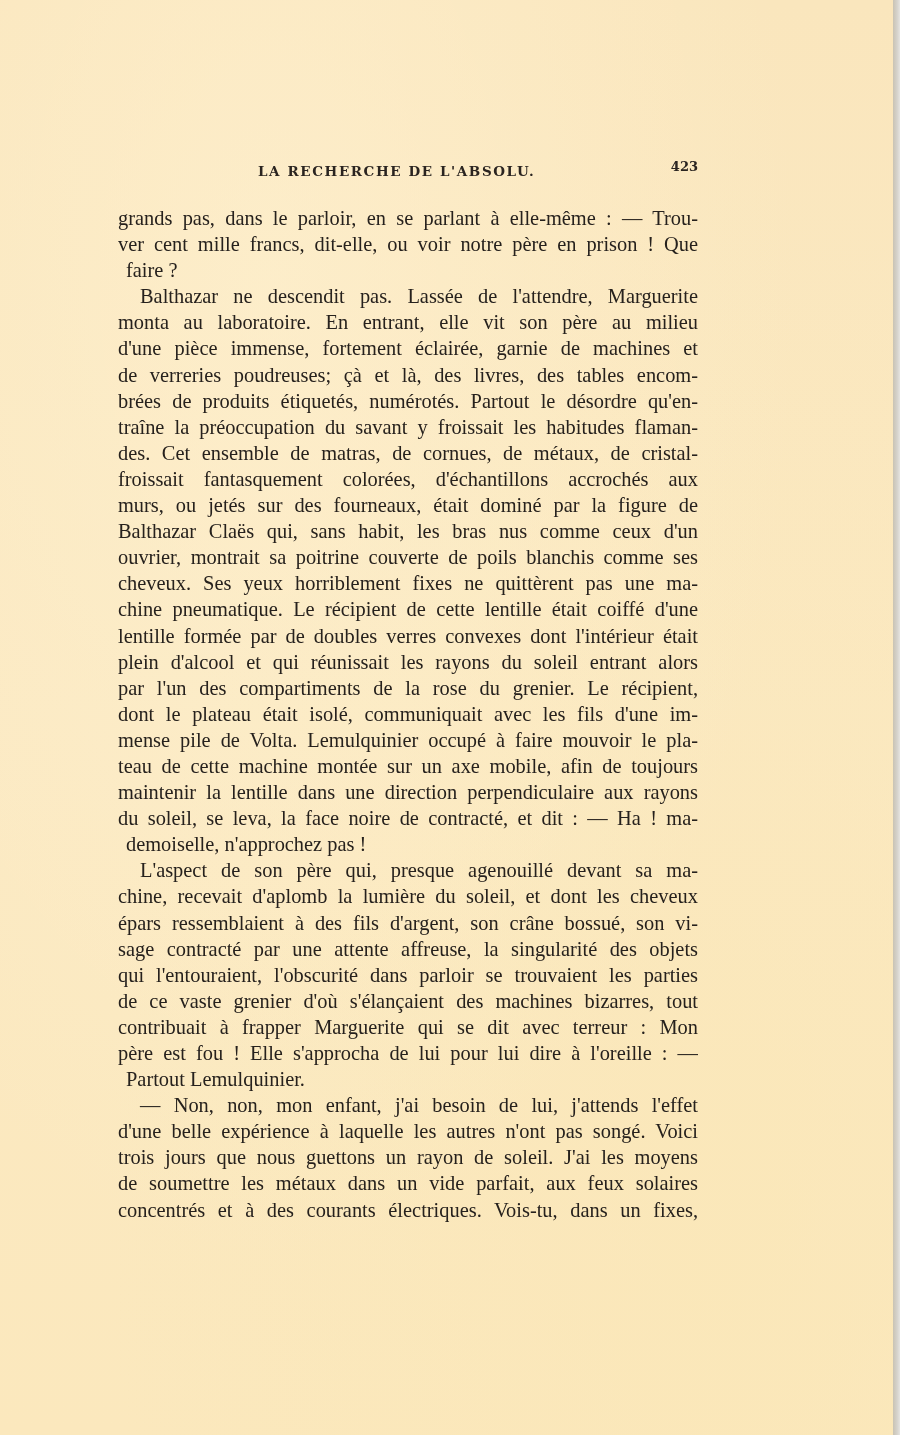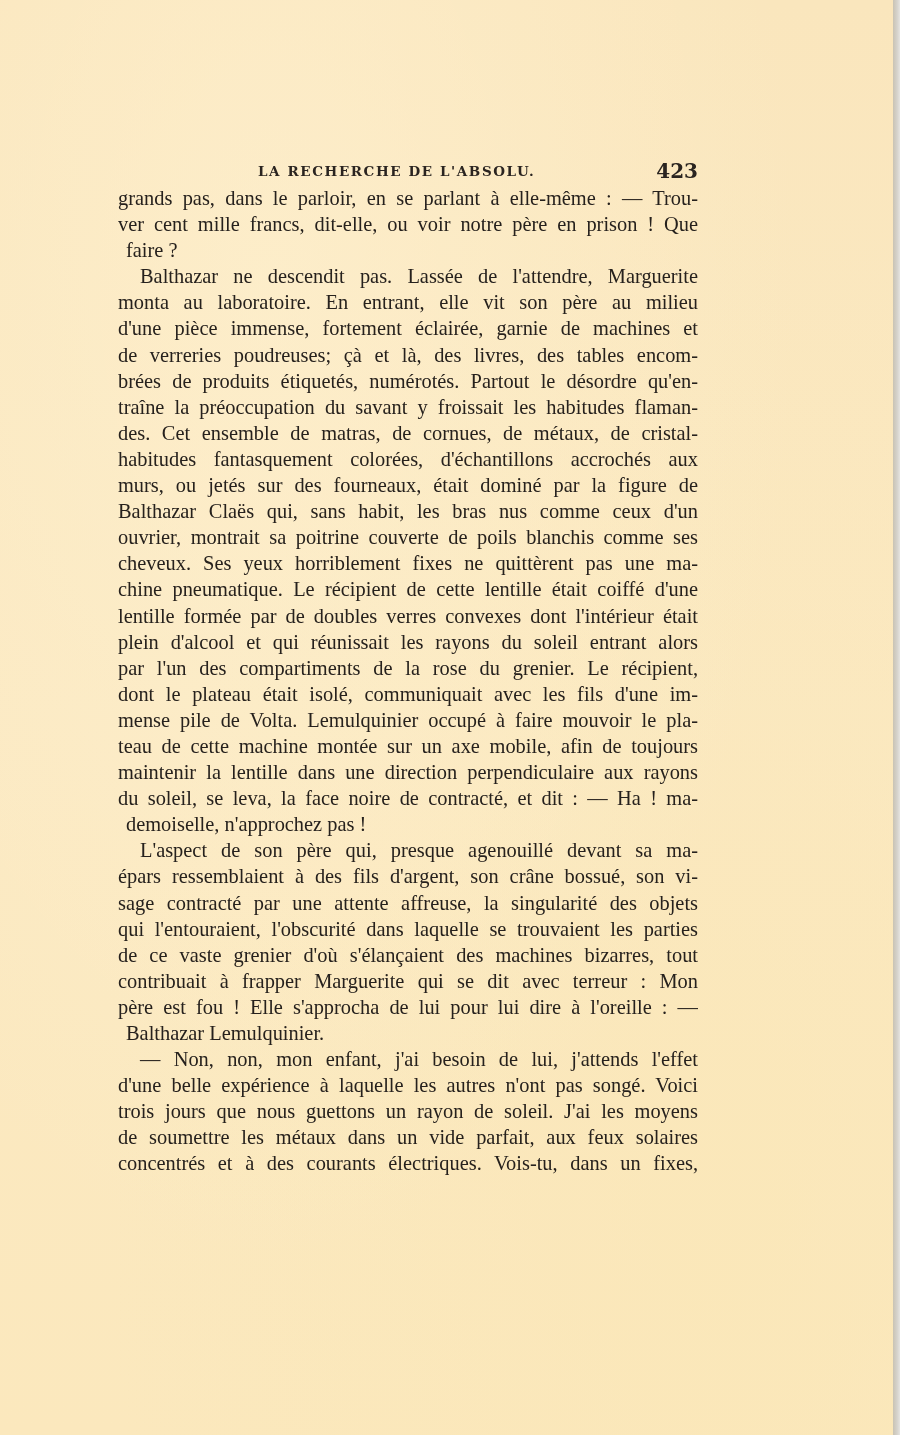--- a/index.html
+++ b/index.html
@@ -46,27 +46,27 @@
       left: 140px;
       top: 5px;
       font-size: 13.5px;
       font-weight: bold;
       letter-spacing: 1.6px;
     }
     .page-number {
       position: absolute;
       right: 0;
       top: 1px;
-      font-size: 20px;
+      font-size: 13px;
       font-weight: bold;
     }
     .text-block {
       position: absolute;
       left: 118px;
-      top: 185px;
+      top: 205px;
       width: 580px;
       font-family: "Liberation Serif", serif;
       font-size: 20.4px;
       line-height: 26.1px;
       color: #26211d;
     }
     .line {
       display: block;
       white-space: nowrap;
       text-align: justify;
@@ -100,46 +100,47 @@
     </div>
 
     <div>
       <span class="line indent">Balthazar ne descendit pas. Lassée de l'attendre, Marguerite</span>
       <span class="line">monta au laboratoire. En entrant, elle vit son père au milieu</span>
       <span class="line">d'une pièce immense, fortement éclairée, garnie de machines et</span>
       <span class="line">de verreries poudreuses; çà et là, des livres, des tables encom-</span>
       <span class="line">brées de produits étiquetés, numérotés. Partout le désordre qu'en-</span>
       <span class="line">traîne la préoccupation du savant y froissait les habitudes flaman-</span>
       <span class="line">des. Cet ensemble de matras, de cornues, de métaux, de cristal-</span>
-      <span class="line">habitudes fantasquement colorées, d'échantillons accrochés aux</span>
+      <span class="line">froissait fantasquement colorées, d'échantillons accrochés aux</span>
       <span class="line">murs, ou jetés sur des fourneaux, était dominé par la figure de</span>
       <span class="line">Balthazar Claës qui, sans habit, les bras nus comme ceux d'un</span>
       <span class="line">ouvrier, montrait sa poitrine couverte de poils blanchis comme ses</span>
       <span class="line">cheveux. Ses yeux horriblement fixes ne quittèrent pas une ma-</span>
       <span class="line">chine pneumatique. Le récipient de cette lentille était coiffé d'une</span>
       <span class="line">lentille formée par de doubles verres convexes dont l'intérieur était</span>
       <span class="line">plein d'alcool et qui réunissait les rayons du soleil entrant alors</span>
       <span class="line">par l'un des compartiments de la rose du grenier. Le récipient,</span>
       <span class="line">dont le plateau était isolé, communiquait avec les fils d'une im-</span>
       <span class="line">mense pile de Volta. Lemulquinier occupé à faire mouvoir le pla-</span>
       <span class="line">teau de cette machine montée sur un axe mobile, afin de toujours</span>
       <span class="line">maintenir la lentille dans une direction perpendiculaire aux rayons</span>
       <span class="line">du soleil, se leva, la face noire de contracté, et dit : — Ha ! ma-</span>
       <span class="line last">demoiselle, n'approchez pas !</span>
     </div>
 
     <div>
       <span class="line indent">L'aspect de son père qui, presque agenouillé devant sa ma-</span>
+      <span class="line">chine, recevait d'aplomb la lumière du soleil, et dont les cheveux</span>
       <span class="line">épars ressemblaient à des fils d'argent, son crâne bossué, son vi-</span>
       <span class="line">sage contracté par une attente affreuse, la singularité des objets</span>
-      <span class="line">qui l'entouraient, l'obscurité dans laquelle se trouvaient les parties</span>
+      <span class="line">qui l'entouraient, l'obscurité dans parloir se trouvaient les parties</span>
       <span class="line">de ce vaste grenier d'où s'élançaient des machines bizarres, tout</span>
       <span class="line">contribuait à frapper Marguerite qui se dit avec terreur : Mon</span>
       <span class="line">père est fou ! Elle s'approcha de lui pour lui dire à l'oreille : —</span>
-      <span class="line last">Balthazar Lemulquinier.</span>
+      <span class="line last">Partout Lemulquinier.</span>
     </div>
 
     <div>
       <span class="line indent">— Non, non, mon enfant, j'ai besoin de lui, j'attends l'effet</span>
       <span class="line">d'une belle expérience à laquelle les autres n'ont pas songé. Voici</span>
       <span class="line">trois jours que nous guettons un rayon de soleil. J'ai les moyens</span>
       <span class="line">de soumettre les métaux dans un vide parfait, aux feux solaires</span>
       <span class="line">concentrés et à des courants électriques. Vois-tu, dans un fixes,</span>
     </div>
 

